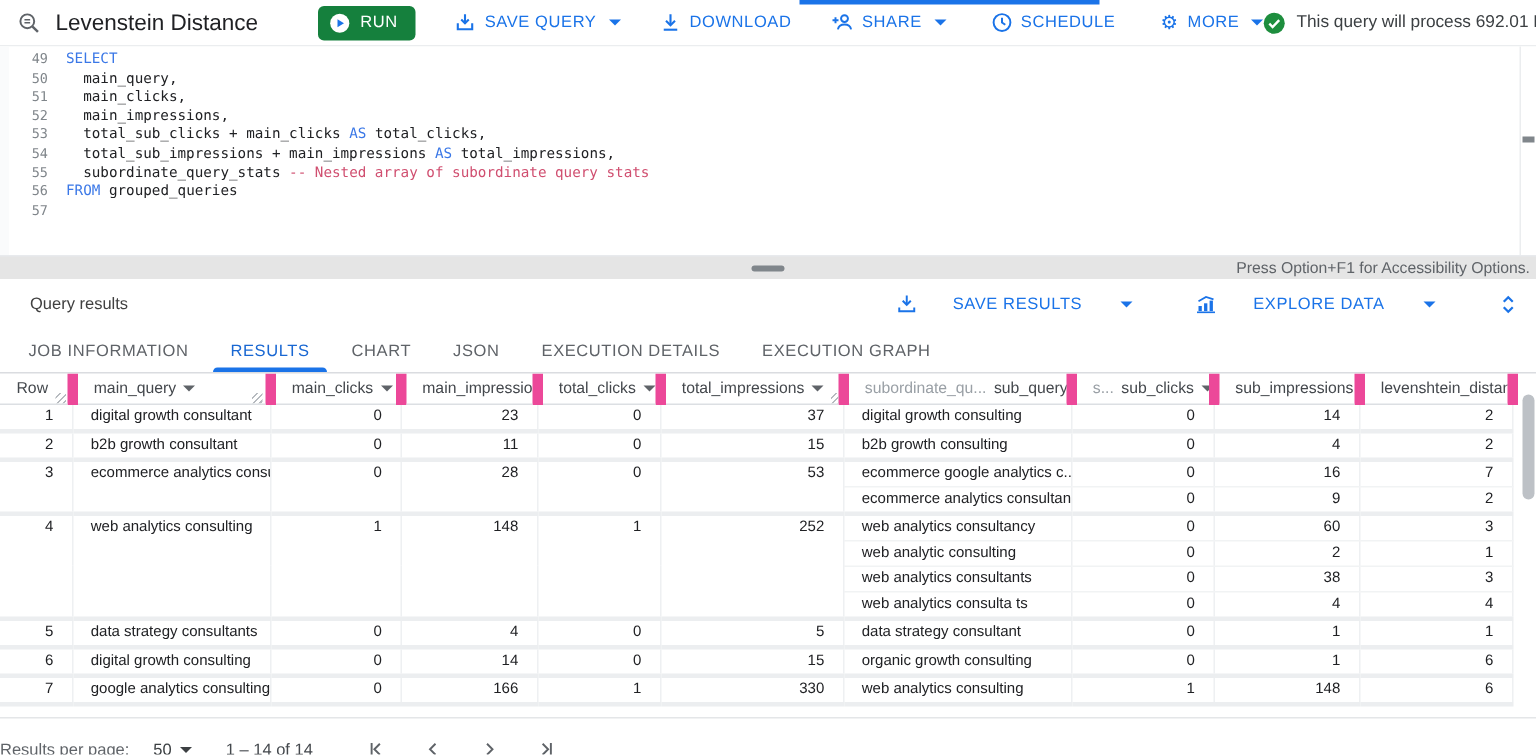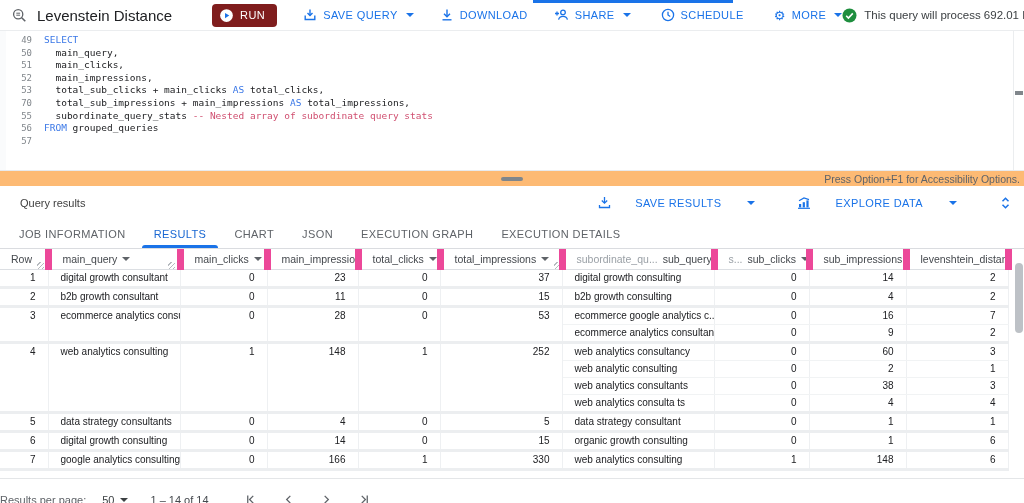--- a/index.html
+++ b/index.html
@@ -4,21 +4,21 @@
 <style>
   *{box-sizing:border-box}
   html,body{margin:0;padding:0}
   body{width:1024px;height:503px;overflow:hidden;background:#fff;color:#202124;
        font-family:"Liberation Sans",sans-serif}
   
   .topbar{position:relative;height:31px;border-bottom:1px solid #ebedef;display:flex;
           align-items:center;padding:0 10px 0 12px;background:#fff}
   .top-indicator{position:absolute;top:0;left:533px;width:200px;height:3px;background:#1a73e8}
   .q-title{font-size:15px;color:#202124;margin-left:10px;white-space:nowrap}
-  .run-btn{margin-left:40px;display:flex;align-items:center;gap:6px;background:#7f1d1d;color:#fff;
+  .run-btn{margin-left:40px;display:flex;align-items:center;gap:6px;background:#15803d;color:#fff;
            border:none;border-radius:4px;height:23px;padding:0 12px 0 7px;font-weight:500;
            font-size:11px;letter-spacing:.4px;font-family:inherit;cursor:pointer}
   .tb-btn{display:flex;align-items:center;gap:6px;background:none;border:none;color:#1a73e8;
           font-weight:500;font-size:11px;letter-spacing:.4px;margin-left:26px;padding:0;
           font-family:inherit;cursor:pointer;white-space:nowrap}
   .caret{width:0;height:0;border-left:4px solid transparent;border-right:4px solid transparent;
          border-top:4px solid currentColor;display:inline-block;margin-left:2px}
   .caret.dark{border-top-color:#3c4043}
   .gear-glyph{font-size:13px;line-height:13px;font-family:"DejaVu Sans",sans-serif}
   .status{margin-left:auto;display:flex;align-items:center;gap:7px;font-size:11.5px;color:#3c4043;
@@ -32,21 +32,21 @@
   .ed-num{width:26px;text-align:right;color:#80868b;flex:none;font-size:9px}
   .ed-code{padding-left:12px;white-space:pre;color:#202124}
   .seg-plain{color:#202124}
   .seg-kw{color:#3b78e7}
   .seg-bracket{color:#3b78e7}
   .seg-comment{color:#d04f70}
   .ed-scrollbar{position:absolute;right:0;top:0;bottom:0;width:11px;border-left:1px solid #ebedef}
   .ed-thumb{position:absolute;top:60px;left:1px;right:1px;height:4px;background:#80868b}
   
   .divider-strip{position:relative;height:16px;border-top:1px solid #e8eaed;display:flex;
-                 align-items:center;justify-content:flex-end;padding-right:4px;background:#fdba74}
+                 align-items:center;justify-content:flex-end;padding-right:4px;background:#e5e5e5}
   .drag-handle{position:absolute;left:50%;top:6px;transform:translateX(-50%);width:22px;height:4px;
                border-radius:2px;background:#80868b;cursor:row-resize}
   .a11y{font-size:10.5px;color:#5f6368}
   
   .results-header{height:33px;display:flex;align-items:center;padding:0 12px 0 20px}
   .rh-title{font-size:11px;color:#404040}
   .rh-actions{margin-left:auto;display:flex;align-items:center;gap:42px}
   .rh-btn{display:flex;align-items:center;gap:24px;background:none;border:none;color:#1a73e8;
           font-weight:500;font-size:11px;letter-spacing:.4px;padding:0;font-family:inherit;cursor:pointer}
   .expand-btn{background:none;border:none;padding:0;cursor:pointer;display:flex;align-items:center}
@@ -182,21 +182,21 @@
       </div>
       <div class="ed-line">
         <span class="ed-num">52</span>
         <span class="ed-code"><span class="seg-plain">  main_impressions,</span></span>
       </div>
       <div class="ed-line">
         <span class="ed-num">53</span>
         <span class="ed-code"><span class="seg-plain">  total_sub_clicks + main_clicks </span><span class="seg-kw">AS</span><span class="seg-plain"> total_clicks,</span></span>
       </div>
       <div class="ed-line">
-        <span class="ed-num">70</span>
+        <span class="ed-num">54</span>
         <span class="ed-code"><span class="seg-plain">  total_sub_impressions + main_impressions </span><span class="seg-kw">AS</span><span class="seg-plain"> total_impressions,</span></span>
       </div>
       <div class="ed-line">
         <span class="ed-num">55</span>
         <span class="ed-code"><span class="seg-plain">  subordinate_query_stats </span><span class="seg-comment">-- Nested array of subordinate query stats</span></span>
       </div>
       <div class="ed-line">
         <span class="ed-num">56</span>
         <span class="ed-code"><span class="seg-kw">FROM</span><span class="seg-plain"> grouped_queries</span></span>
       </div>
@@ -251,22 +251,22 @@
         </span>
     </button>
   </div>
 </div>
 
 <div class="tabbar">
     <div class="tab">JOB INFORMATION</div>
     <div class="tab active">RESULTS</div>
     <div class="tab">CHART</div>
     <div class="tab">JSON</div>
+    <div class="tab">EXECUTION DETAILS</div>
     <div class="tab">EXECUTION GRAPH</div>
-    <div class="tab">EXECUTION DETAILS</div>
   </div>
 
 <div class="table-wrap">
   <table class="grid">
       <colgroup>
         <col style="width: 48px;">
         <col style="width: 132px;">
         <col style="width: 87px;">
         <col style="width: 91px;">
         <col style="width: 82px;">

